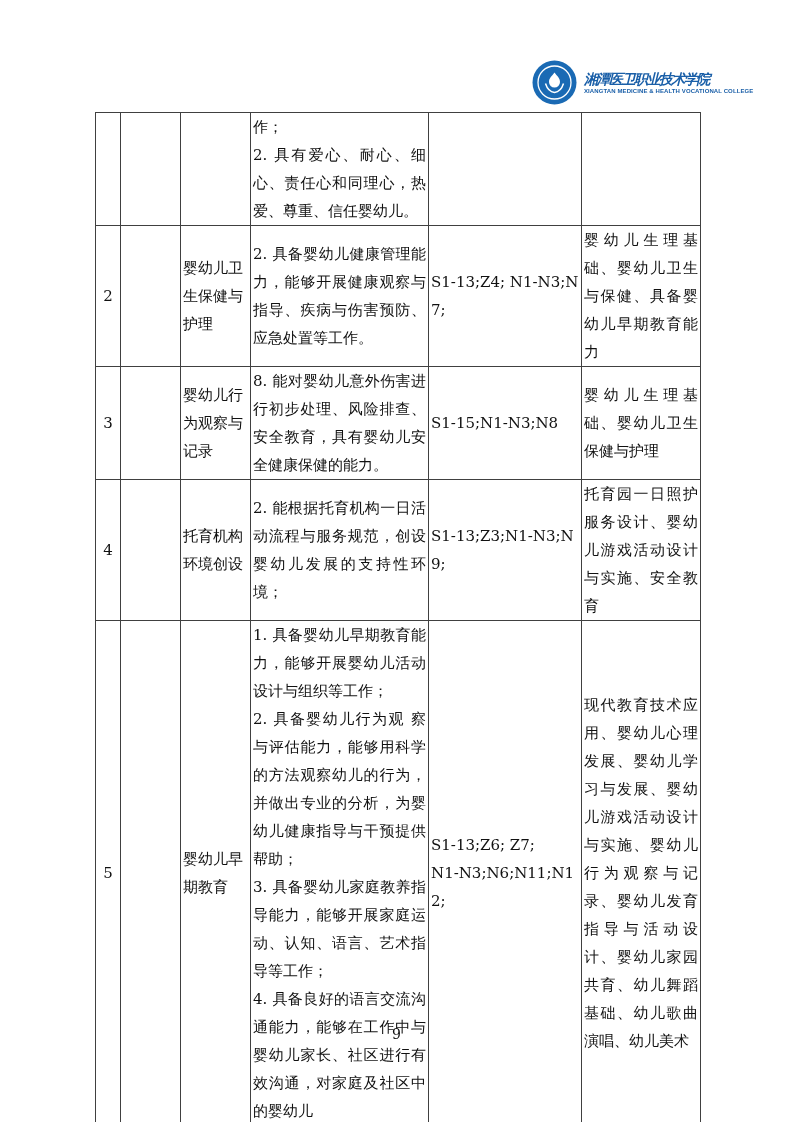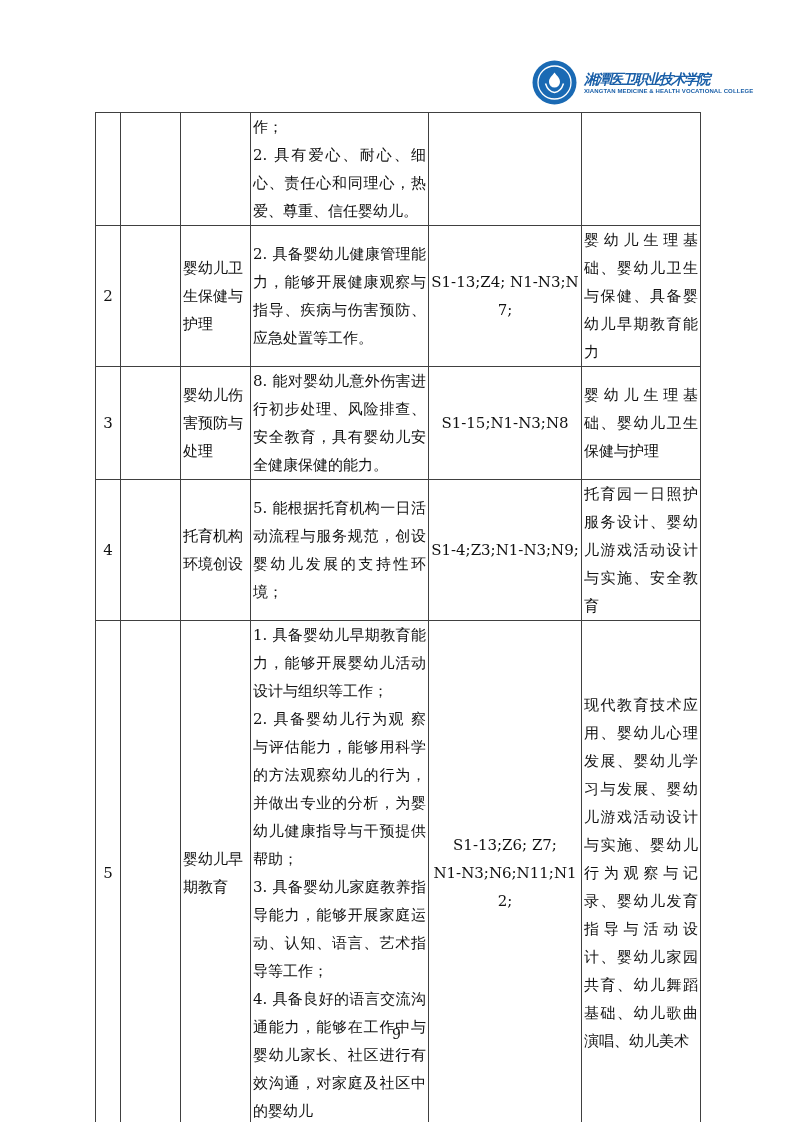--- a/index.html
+++ b/index.html
@@ -85,21 +85,21 @@
   tr.r1 { height: 113px; }
   tr.r2 { height: 113px; }
   tr.r3 { height: 110px; }
   tr.r4 { height: 112px; }
   tr.r5 { height: 445px; }
 
   td.c-no   { text-align: center; }
   td.c-cat  { }
   td.c-pos  { text-align: left; padding: 0 4px; }
   td.c-req  { text-align: justify; white-space: pre-line; padding: 0 3px; }
-  td.c-code { text-align: center;  white-space: pre-line; }
+  td.c-code {  white-space: pre-line; }
   td.c-course { text-align: justify; white-space: pre-line; padding: 0 3px; }
 
   
   .page-number {
     position: absolute;
     left: 0;
     top: 1026px;
     width: 100%;
     text-align: center;
     font-size: 14px;
@@ -149,31 +149,31 @@
         <td class="c-no">2</td>
         <td class="c-cat"></td>
         <td class="c-pos">婴幼儿卫生保健与护理</td>
         <td class="c-req">2. 具备婴幼儿健康管理能力，能够开展健康观察与指导、疾病与伤害预防、应急处置等工作。</td>
         <td class="c-code">S1-13;Z4; N1-N3;N7;</td>
         <td class="c-course">婴幼儿生理基础、婴幼儿卫生与保健、具备婴幼儿早期教育能力</td>
       </tr>
       <tr class="r3">
         <td class="c-no">3</td>
         <td class="c-cat"></td>
-        <td class="c-pos">婴幼儿伤害预防与处理</td>
+        <td class="c-pos">婴幼儿行为观察与记录</td>
         <td class="c-req">8. 能对婴幼儿意外伤害进行初步处理、风险排查、安全教育，具有婴幼儿安全健康保健的能力。</td>
         <td class="c-code">S1-15;N1-N3;N8</td>
         <td class="c-course">婴幼儿生理基础、婴幼儿卫生保健与护理</td>
       </tr>
       <tr class="r4">
         <td class="c-no">4</td>
         <td class="c-cat"></td>
         <td class="c-pos">托育机构环境创设</td>
-        <td class="c-req">5. 能根据托育机构一日活动流程与服务规范，创设婴幼儿发展的支持性环境；</td>
-        <td class="c-code">S1-4;Z3;N1-N3;N9;</td>
+        <td class="c-req">2. 能根据托育机构一日活动流程与服务规范，创设婴幼儿发展的支持性环境；</td>
+        <td class="c-code">S1-13;Z3;N1-N3;N9;</td>
         <td class="c-course">托育园一日照护服务设计、婴幼儿游戏活动设计与实施、安全教育</td>
       </tr>
       <tr class="r5">
         <td class="c-no">5</td>
         <td class="c-cat"></td>
         <td class="c-pos">婴幼儿早期教育</td>
         <td class="c-req">1. 具备婴幼儿早期教育能力，能够开展婴幼儿活动设计与组织等工作；
 2. 具备婴幼儿行为观 察与评估能力，能够用科学的方法观察幼儿的行为，并做出专业的分析，为婴幼儿健康指导与干预提供帮助；
 3. 具备婴幼儿家庭教养指导能力，能够开展家庭运动、认知、语言、艺术指导等工作；
 4. 具备良好的语言交流沟通能力，能够在工作中与婴幼儿家长、社区进行有效沟通，对家庭及社区中的婴幼儿</td>

